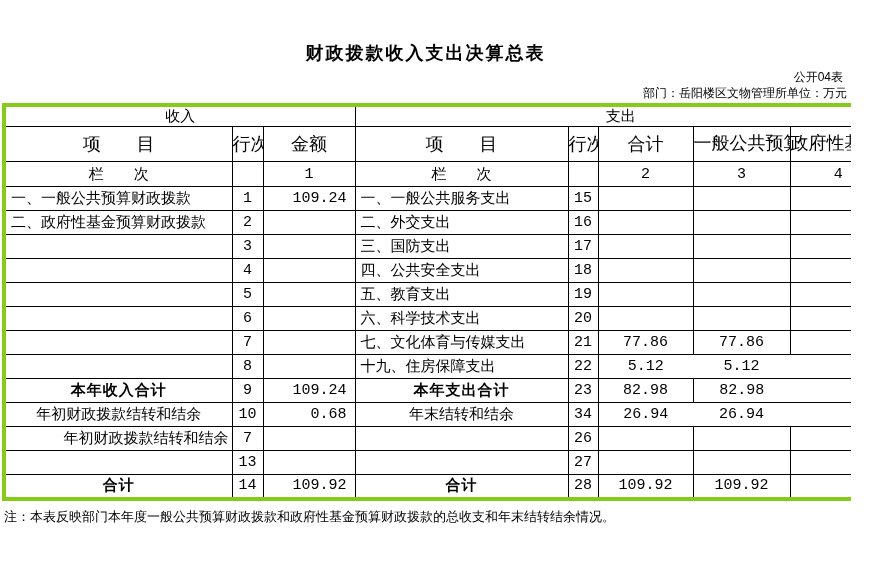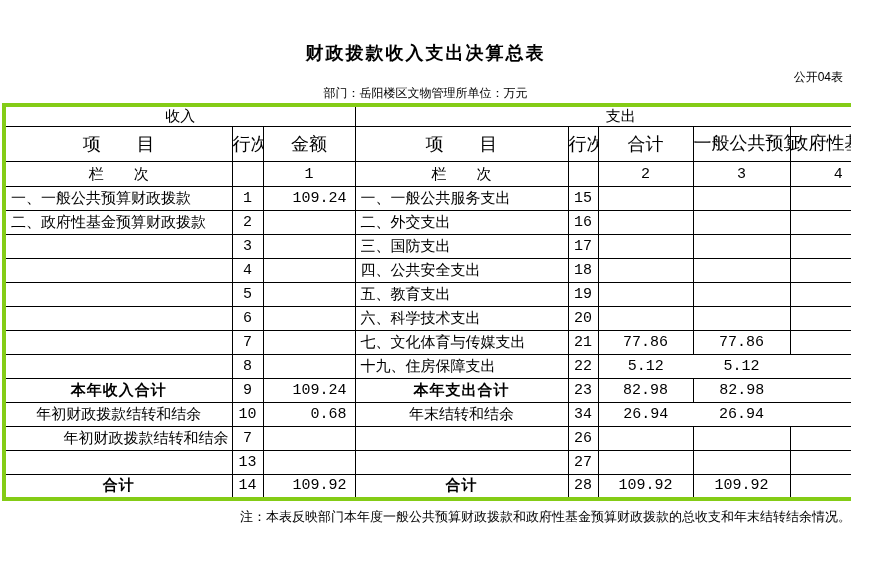--- a/index.html
+++ b/index.html
@@ -15,21 +15,21 @@
     margin: 0; padding-top: 44px;
     text-align: center;
     font-size: 18px; font-weight: bold;
     letter-spacing: 2px; line-height: 1.1;
   }
   .meta-top {
     margin-top: 7px; padding-right: 8px;
     text-align: right; font-size: 12px; line-height: 1.1;
   }
   .meta-row {
-    display: flex; justify-content: center; align-items: flex-end;
+    display: flex; justify-content: flex-end; align-items: flex-end;
     font-size: 12px; line-height: 1.1;
     padding: 3px 4px 3px 4px;
   }
 
   table.budget {
     border-collapse: collapse; table-layout: fixed;
     width: 888px; margin-left: 2px;
     border: 4px solid #84cc16;
   }
   table.budget td {
@@ -54,21 +54,21 @@
     font-family: "Liberation Mono", monospace;
     font-size: 13px; text-align: center;
   }
   td.amt { text-align: right; padding-right: 8px !important; }
 
   .noR { border-right: none !important; }
   .noL { border-left: none !important; }
 
   .note {
     margin: 8px 0 0 4px;
-    font-size: 13px; line-height: 1.2; text-align: right;
+    font-size: 13px; line-height: 1.2;
   }
 </style>
 </head>
 <body>
 
 <div class="page">
 
   <h1 class="title">财政拨款收入支出决算总表</h1>
 
   <div class="meta-top">公开04表</div>

